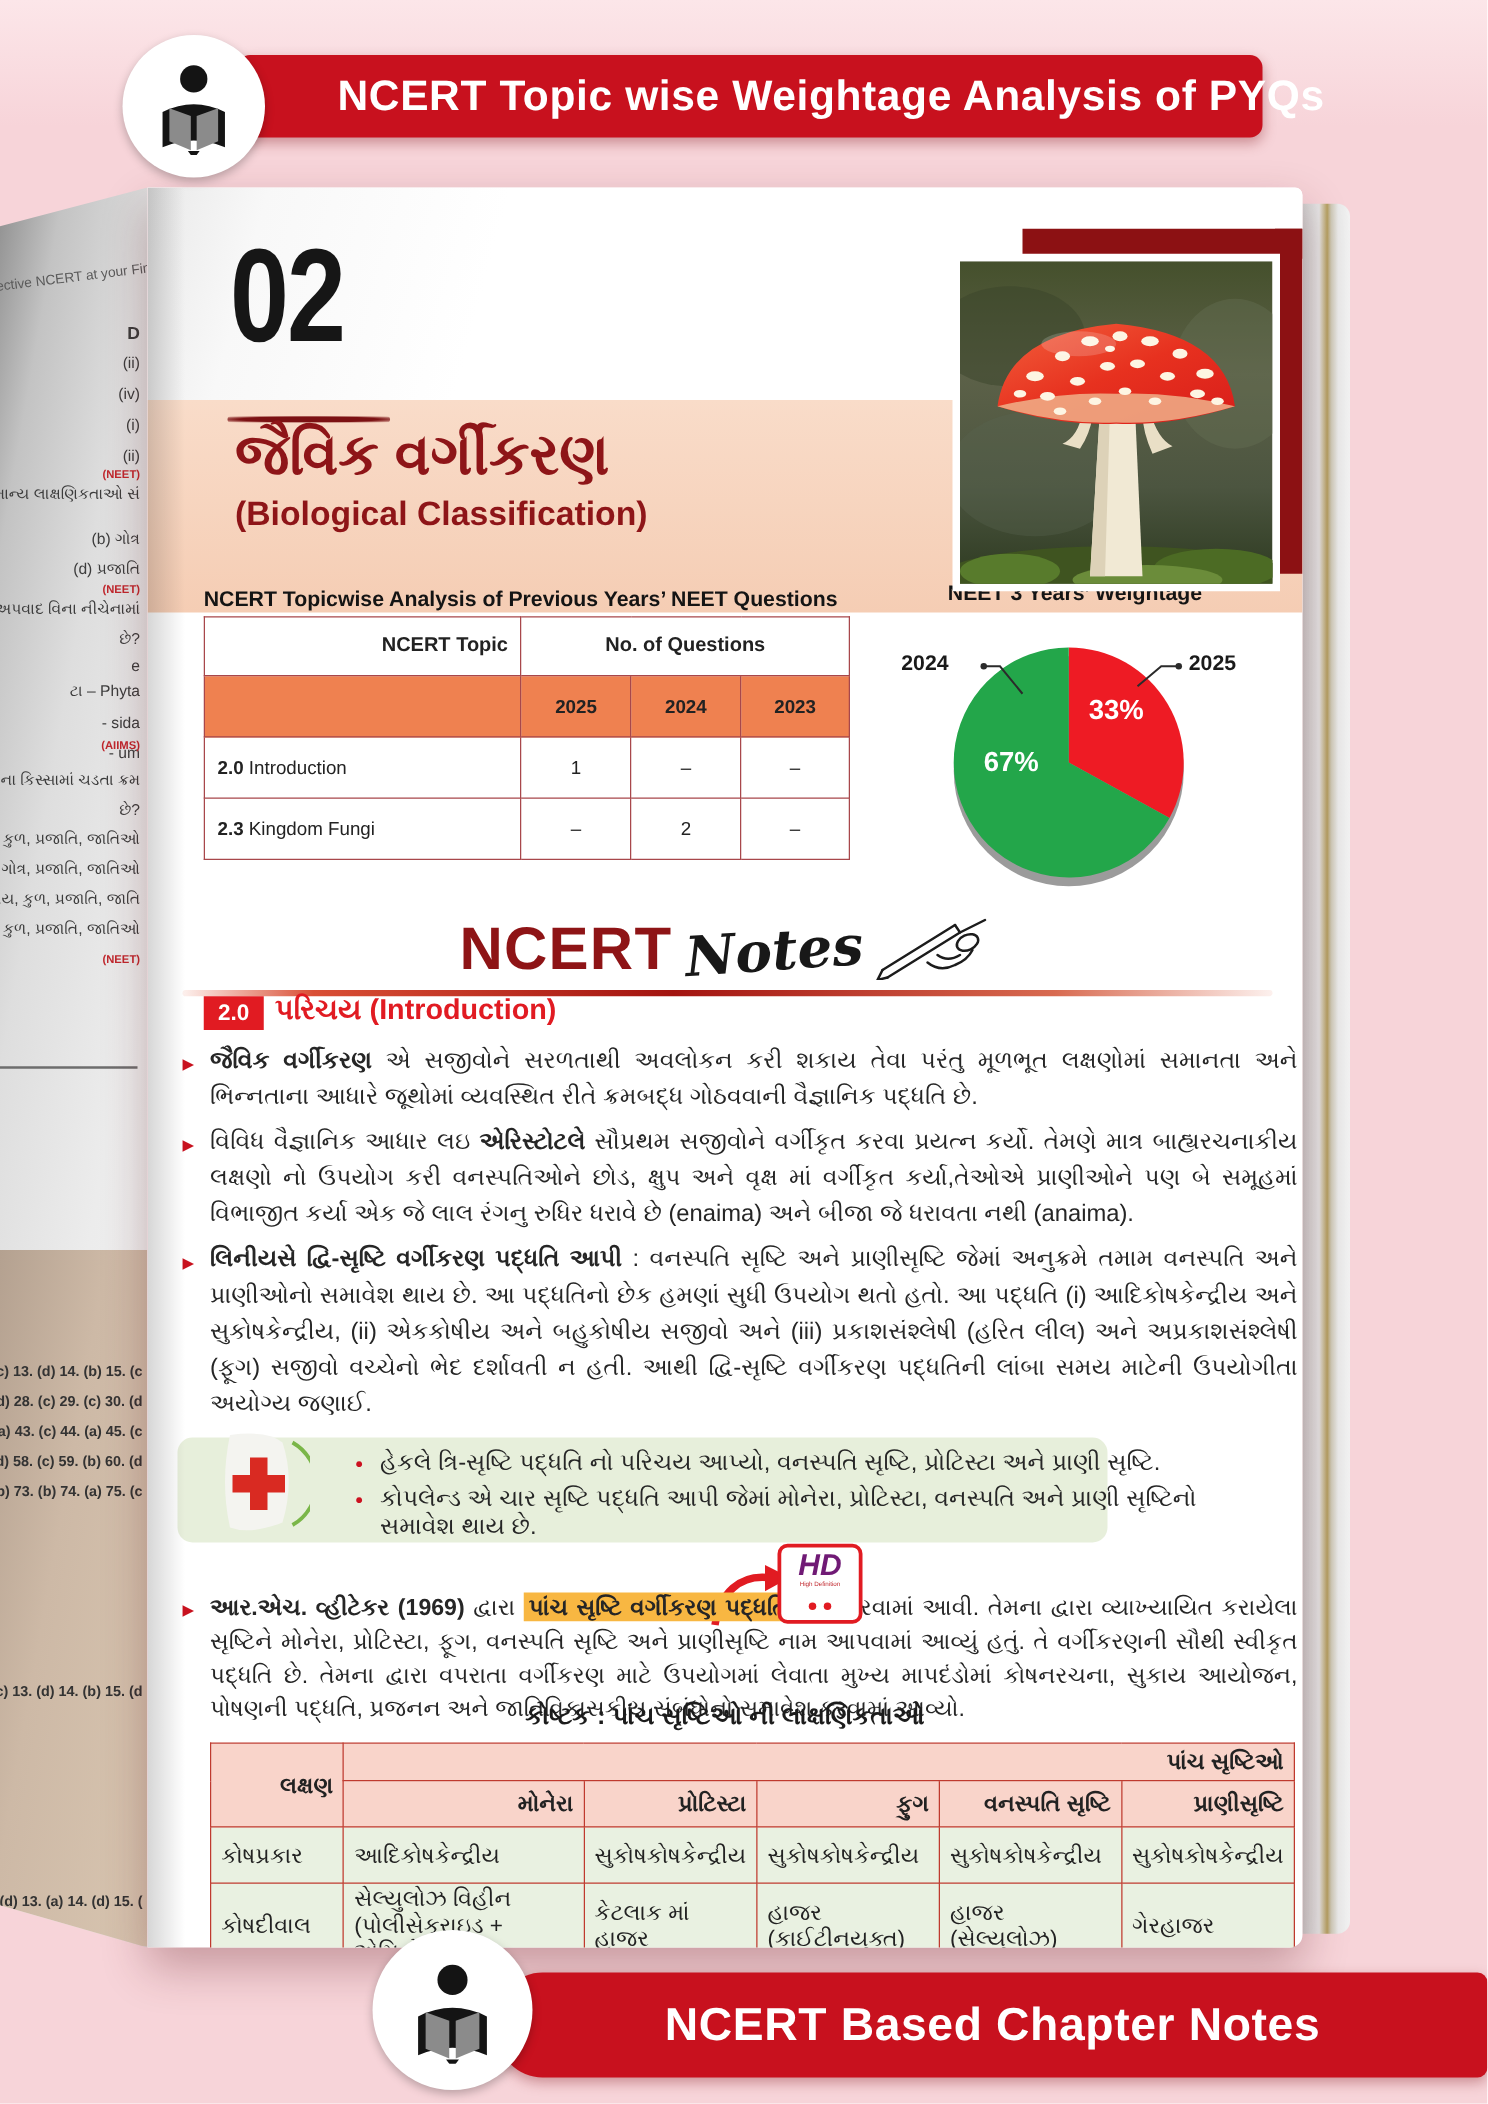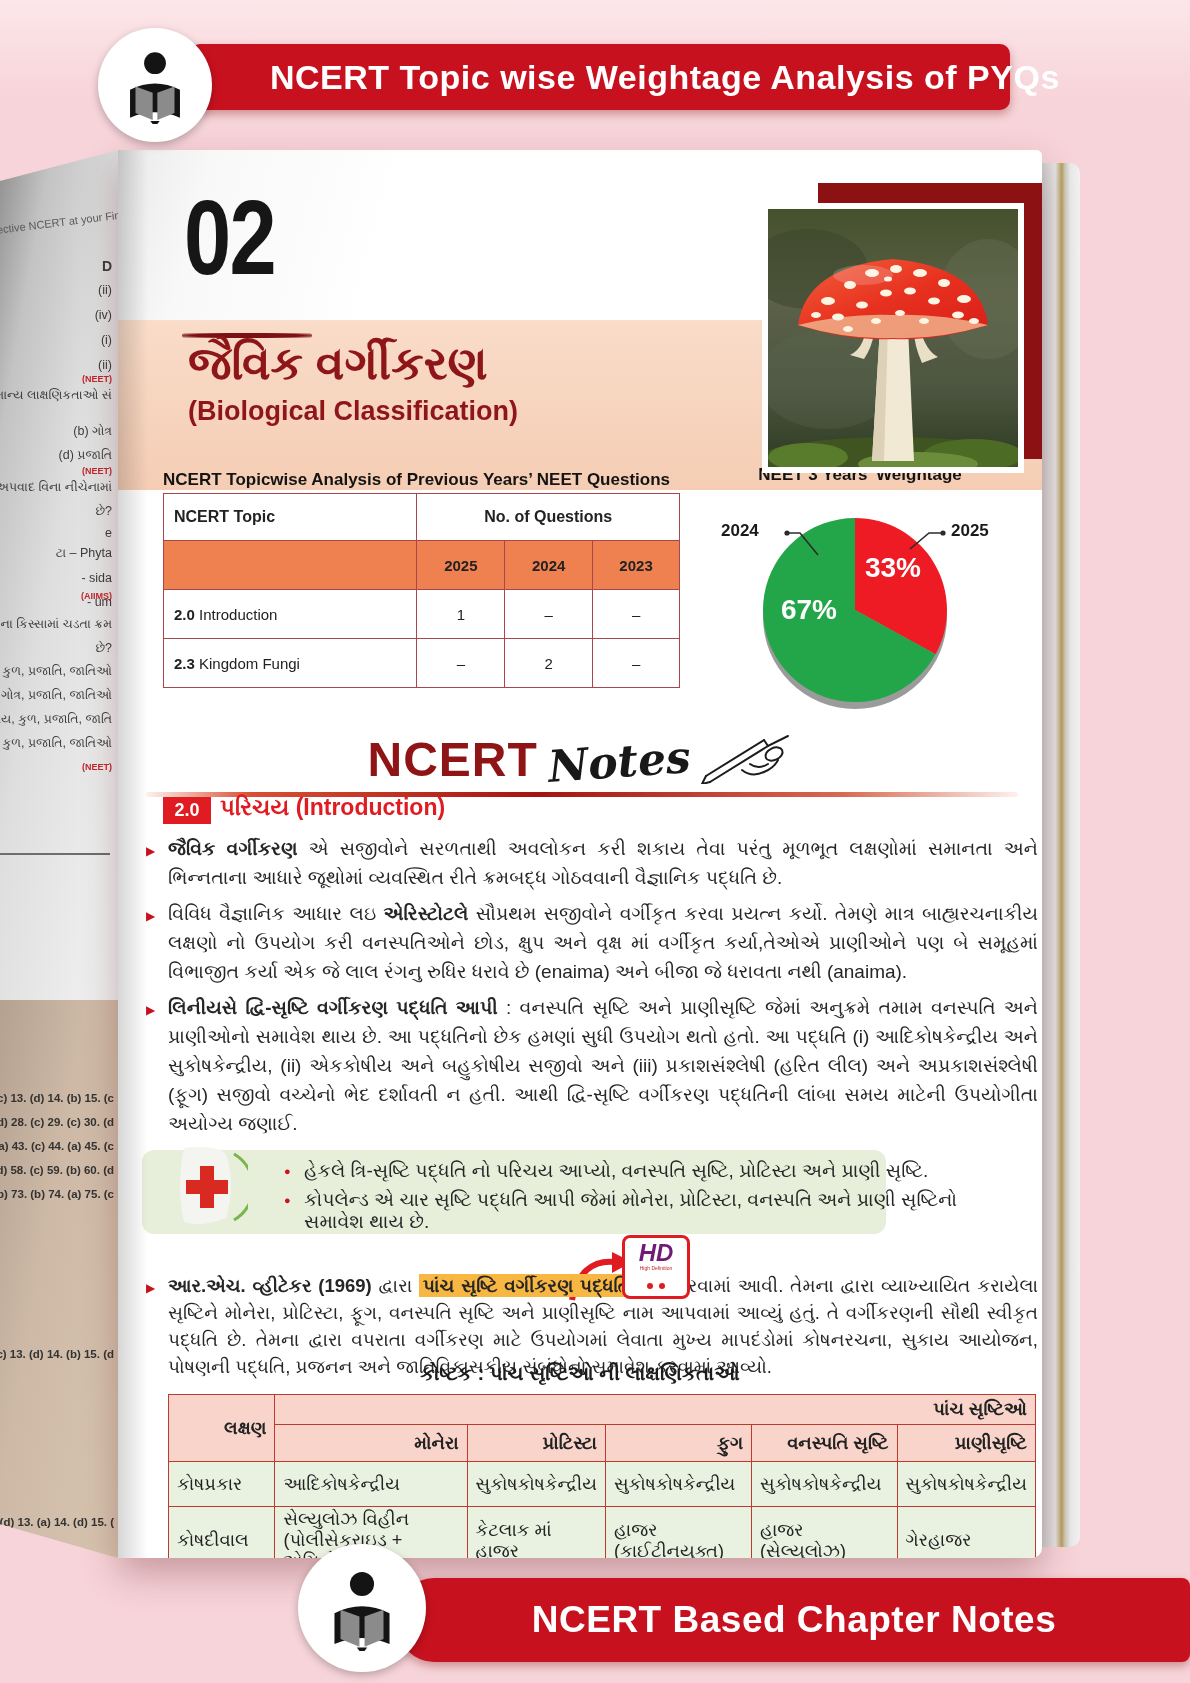--- a/index.html
+++ b/index.html
@@ -50,32 +50,32 @@
   .frame-top{left:700px;top:33px;width:224px;height:24px;background:#8c1113;}
   .frame-right{left:902px;top:33px;width:22px;height:276px;background:#8c1113;}
   .photo{left:644px;top:53px;width:262px;height:270px;background:#fff;padding:0;z-index:2;}
   .photo svg{position:absolute;left:6px;top:6px;}
 
   
   .pyq-title{left:45px;top:320px;font-size:17px;font-weight:bold;color:#141414;}
   table.pyq{position:absolute;left:45px;top:343px;width:517px;border-collapse:collapse;
             font-size:15px;color:#222;background:#fff;}
   table.pyq td,table.pyq th{border:1px solid #a8474b;padding:2px 10px;}
-  table.pyq .h1{height:42px;font-size:16px;font-weight:bold;text-align:left;}
+  table.pyq .h1{height:42px;font-size:16px;font-weight:bold;text-align:right;}
   table.pyq .hc{text-align:center;}
   table.pyq .orange{background:#ef8150;height:44px;text-align:center;font-weight:bold;}
   table.pyq .drow{height:49px;}
   table.pyq .val{text-align:center;}
   .tnum{font-weight:bold;}
 
   
   .chart{left:587px;top:315px;width:310px;height:246px;}
   .chart-title{position:absolute;left:0;top:0;width:100%;text-align:center;
                font-size:17px;font-weight:bold;color:#141414;}
-  .pie-label{position:absolute;color:#fff;font-weight:bold;font-size:28px;transform:translate(-50%,-50%);}
+  .pie-label{position:absolute;color:#fff;font-weight:bold;font-size:22px;transform:translate(-50%,-50%);}
   .callout{position:absolute;font-size:17px;font-weight:bold;color:#1a1a1a;}
 
   
   .notes-wrap{left:0;top:576px;width:924px;display:flex;align-items:flex-end;justify-content:center;gap:10px;}
   .notes-ncert{font-size:48px;font-weight:900;color:#8e1416;letter-spacing:1px;line-height:1;}
   .notes-script{font-family:"DejaVu Serif","Liberation Serif",serif;font-style:italic;
                 font-size:44px;font-weight:bold;color:#181818;line-height:1;transform:rotate(-4deg);}
   .notes-line{left:28px;top:642px;width:872px;height:5px;border-radius:3px;
     background:linear-gradient(to right,rgba(235,120,90,.1),#d94f35 12%,#a31410 45%,#d86a50 80%,rgba(240,160,140,.15));}
 

